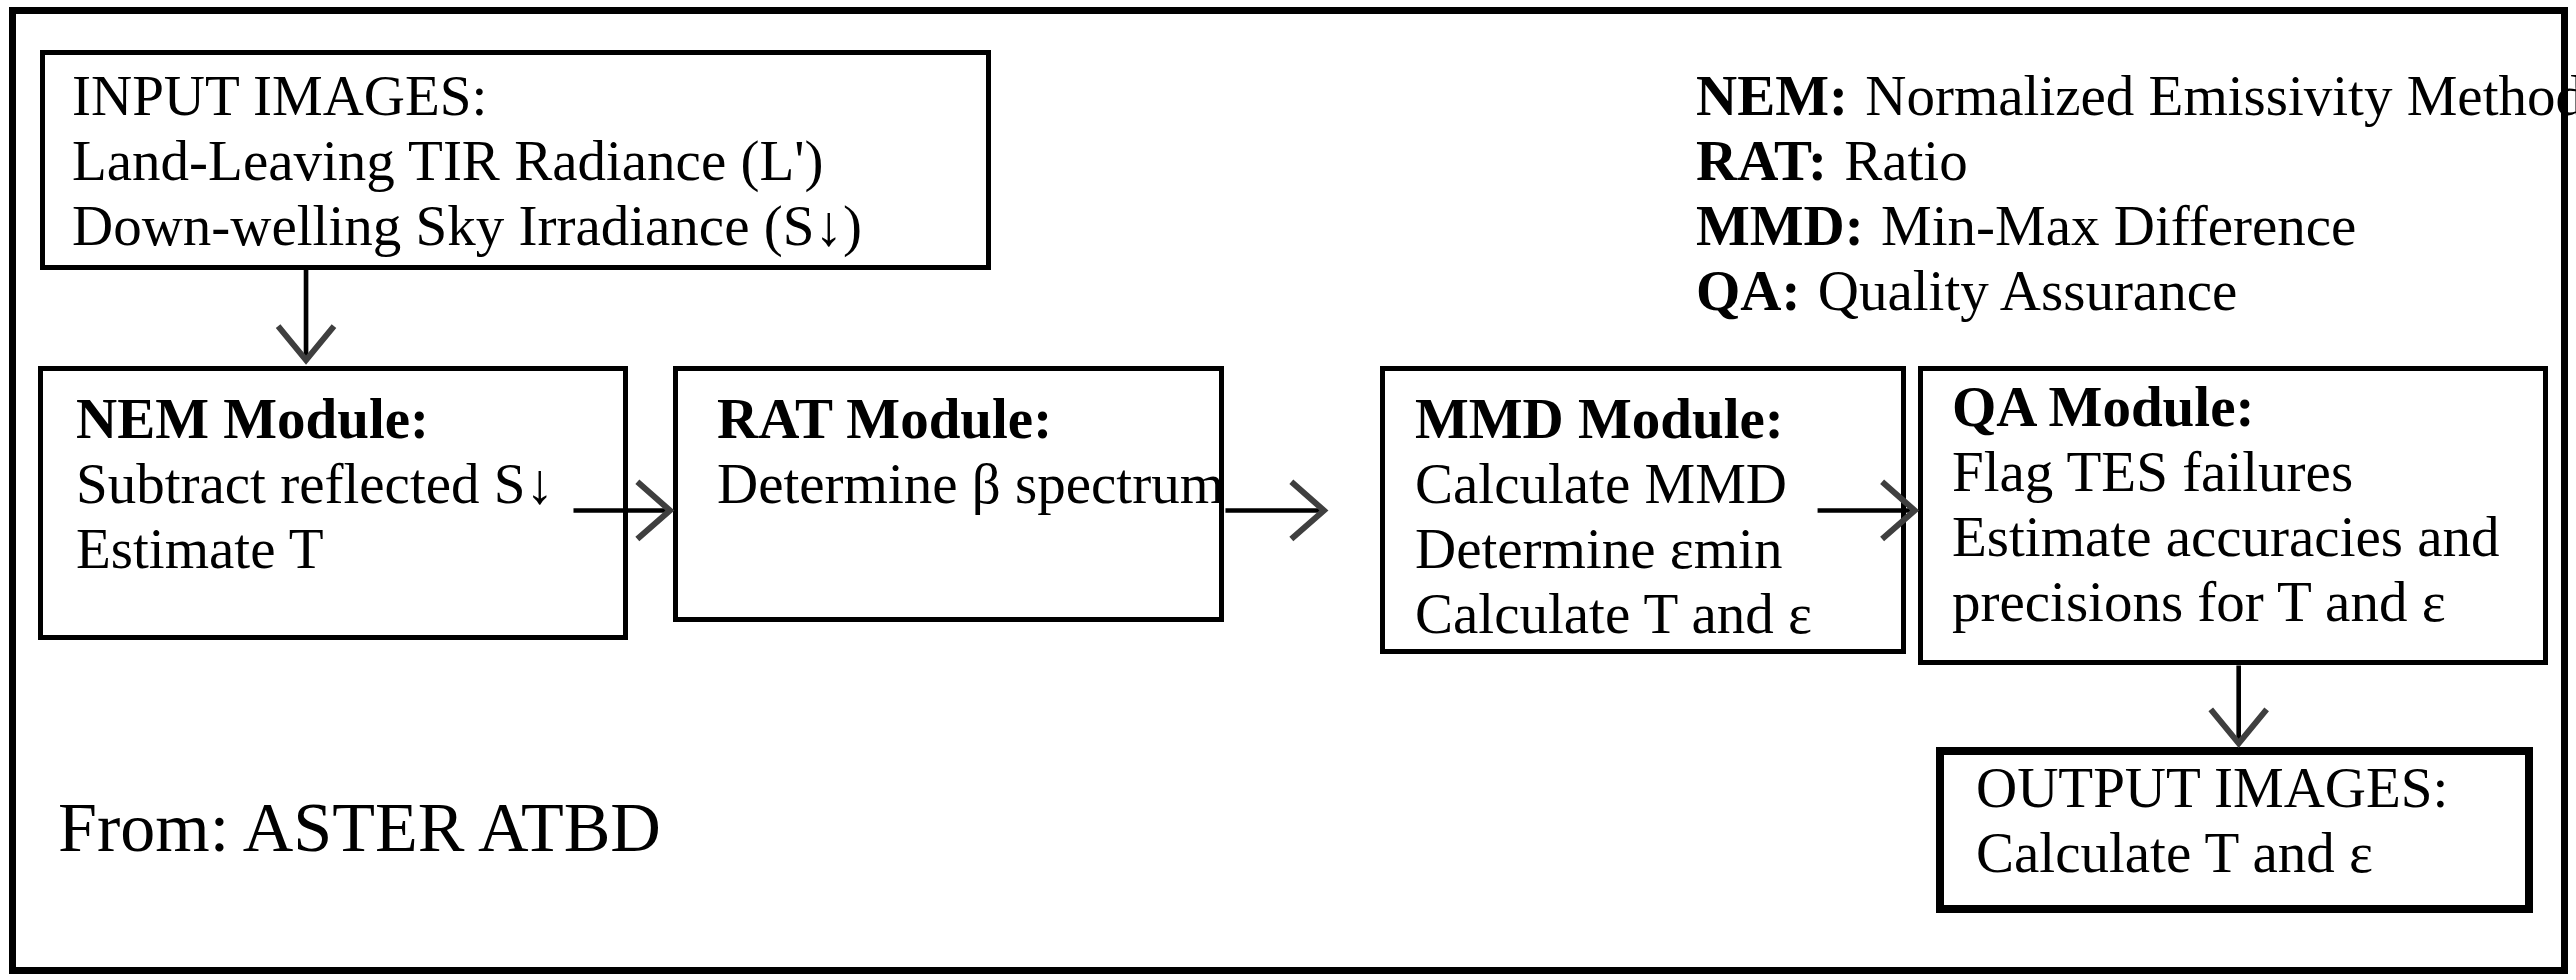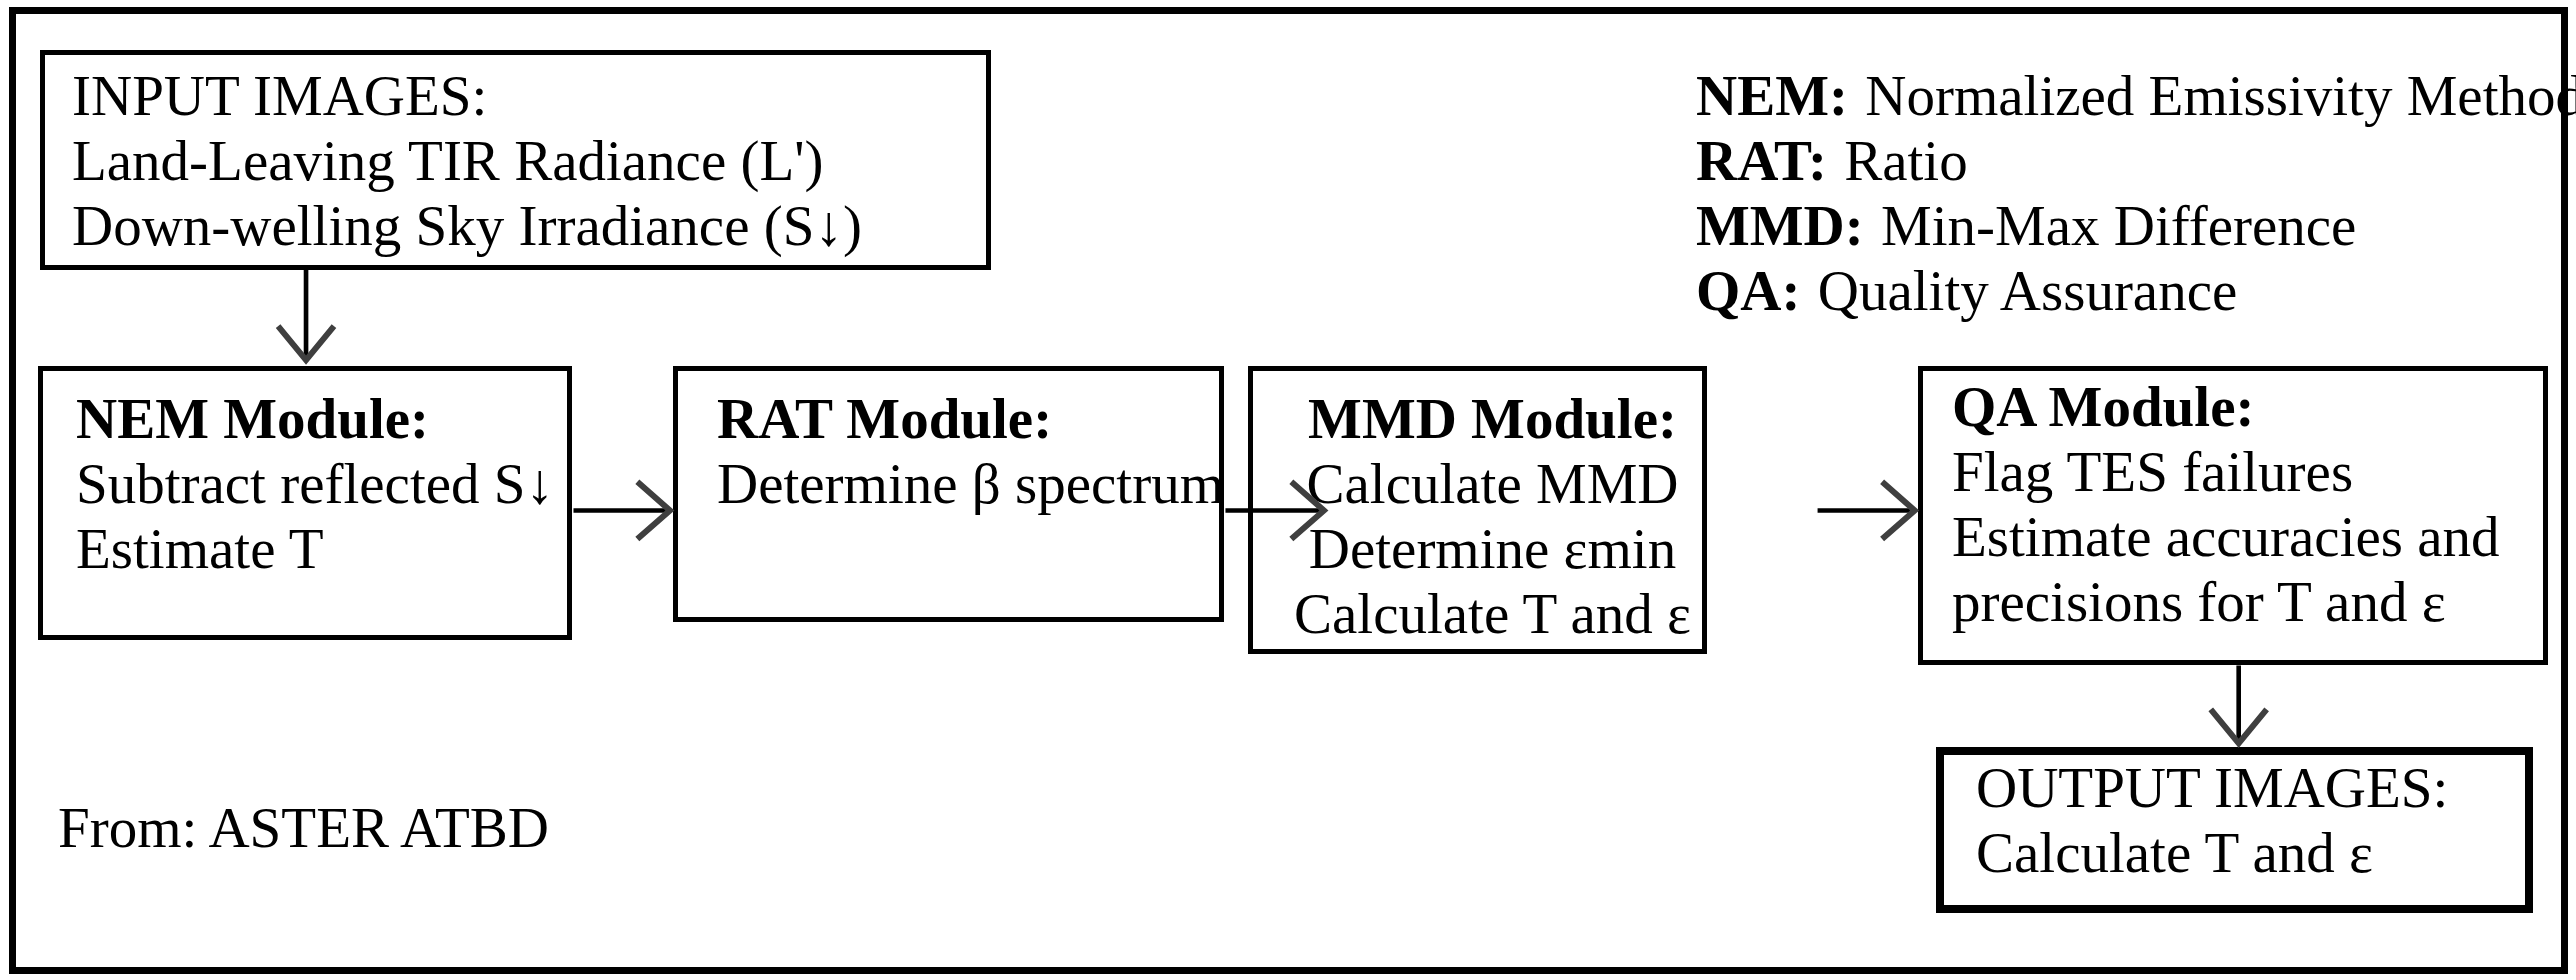--- a/index.html
+++ b/index.html
@@ -30,41 +30,41 @@
     border: 5.3px solid #000000;
     box-sizing: border-box;
     background: #ffffff;
     font-size: 57px;
     line-height: 65px;
   }
   .box .line { white-space: nowrap; }
   .bold { font-weight: bold; }
 
   #input-box  { left: 40px;   top: 50px;   width: 951px; height: 220px; padding: 8px 8px 0 27px; }
-  #nem-box    { left: 38px;   top: 366px;  width: 534px;  height: 274px; padding: 14.6px 0 0 33px; }
+  #nem-box    { left: 38px;   top: 366px;  width: 590px;  height: 274px; padding: 14.6px 0 0 33px; }
   #rat-box    { left: 673px; top: 366px;  width: 551px;  height: 256px; padding: 15px 0 0 39px; }
-  #mmd-box    { left: 1248px; top: 366px;  width: 459px;  height: 288px; padding: 14.6px 0 0 30px; text-align: center; }
+  #mmd-box    { left: 1380px; top: 366px;  width: 526px;  height: 288px; padding: 14.6px 0 0 30px; }
   #qa-box     { left: 1918px; top: 366px;  width: 630px;  height: 299px; padding: 3px 0 0 29px; }
   #output-box { left: 1936px; top: 747px; width: 597px;  height: 166px; padding: 0 0 0 32px; border-width: 8px; }
 
   .legend {
     position: absolute;
     left: 1696px;
     top: 63px;
     font-size: 57px;
     line-height: 65px;
   }
   .legend-row { white-space: nowrap; }
   .legend-row .abbr { font-weight: bold; margin-right: 17.3px; }
 
   .from-note {
     position: absolute;
     left: 58px;
     top: 795px;
-    font-size: 57px;
+    font-size: 70px;
     line-height: 65px;
     white-space: nowrap;
   }
 
   .arrow-layer {
     position: absolute;
     left: 0;
     top: 0;
     width: 2576px;
     height: 981px;

